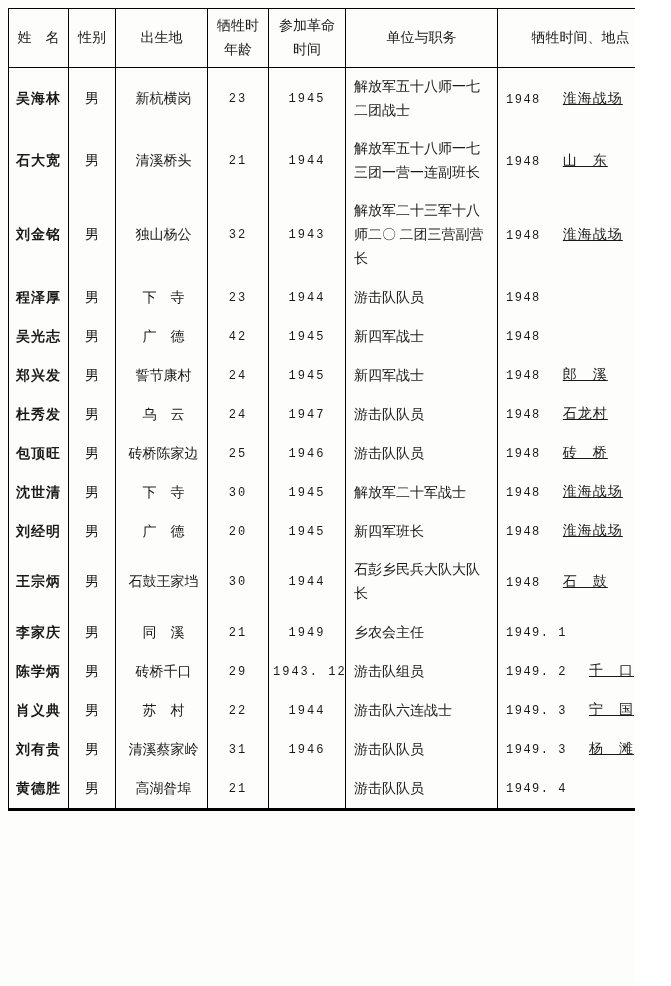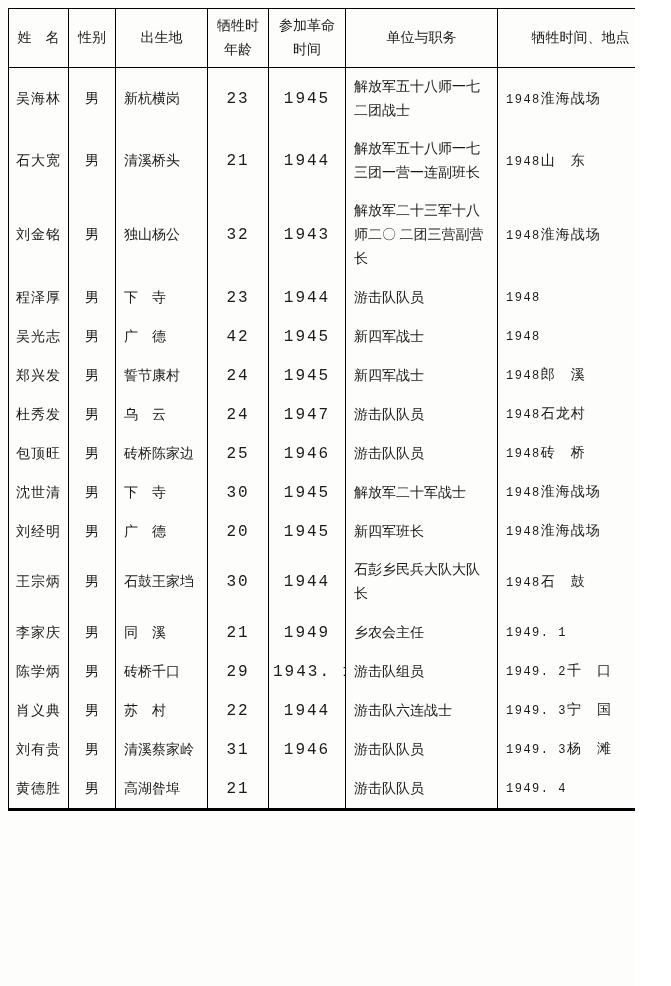--- a/index.html
+++ b/index.html
@@ -46,40 +46,40 @@
   thead th {
     border-bottom: 1.5px solid #000;
     text-align: center;
     white-space: pre-line;
     height: 54px;
     padding: 2px 2px;
   }
   tbody tr { height: 38px; }
   td { padding: 7px 4px; }
 
-  td.cell-name   { text-align: center; letter-spacing: 1px; }
+  td.cell-name   { text-align: center; letter-spacing: 1px; font-weight: bold; }
   td.cell-gender { text-align: center; }
-  td.cell-birth  { text-align: left; padding-left: 8px; }
+  td.cell-birth  { text-align: center; padding-left: 8px; }
   td.cell-age,
   td.cell-join   {
     text-align: center;
     font-family: "Liberation Mono", monospace;
-    font-size: 16px;
+    font-size: 12px;
     letter-spacing: 2px;
     white-space: nowrap;
   }
   td.cell-unit   { text-align: left; padding-left: 8px; padding-right: 12px; }
   td.cell-death  { text-align: left; padding-left: 8px; white-space: nowrap; }
 
   .death-time {
     font-family: "Liberation Mono", monospace;
     font-size: 12px;
     letter-spacing: 1.5px;
   }
-  .death-place { margin-left: 0; letter-spacing: 1px; }
+  .death-place { margin-left: 22px; letter-spacing: 1px; text-decoration: underline; }
 </style>
 </head>
 <body>
 
 <div class="page">
   <table class="roster">
     <colgroup>
       <col class="c-name">
         <col class="c-sex">
         <col class="c-birth">

